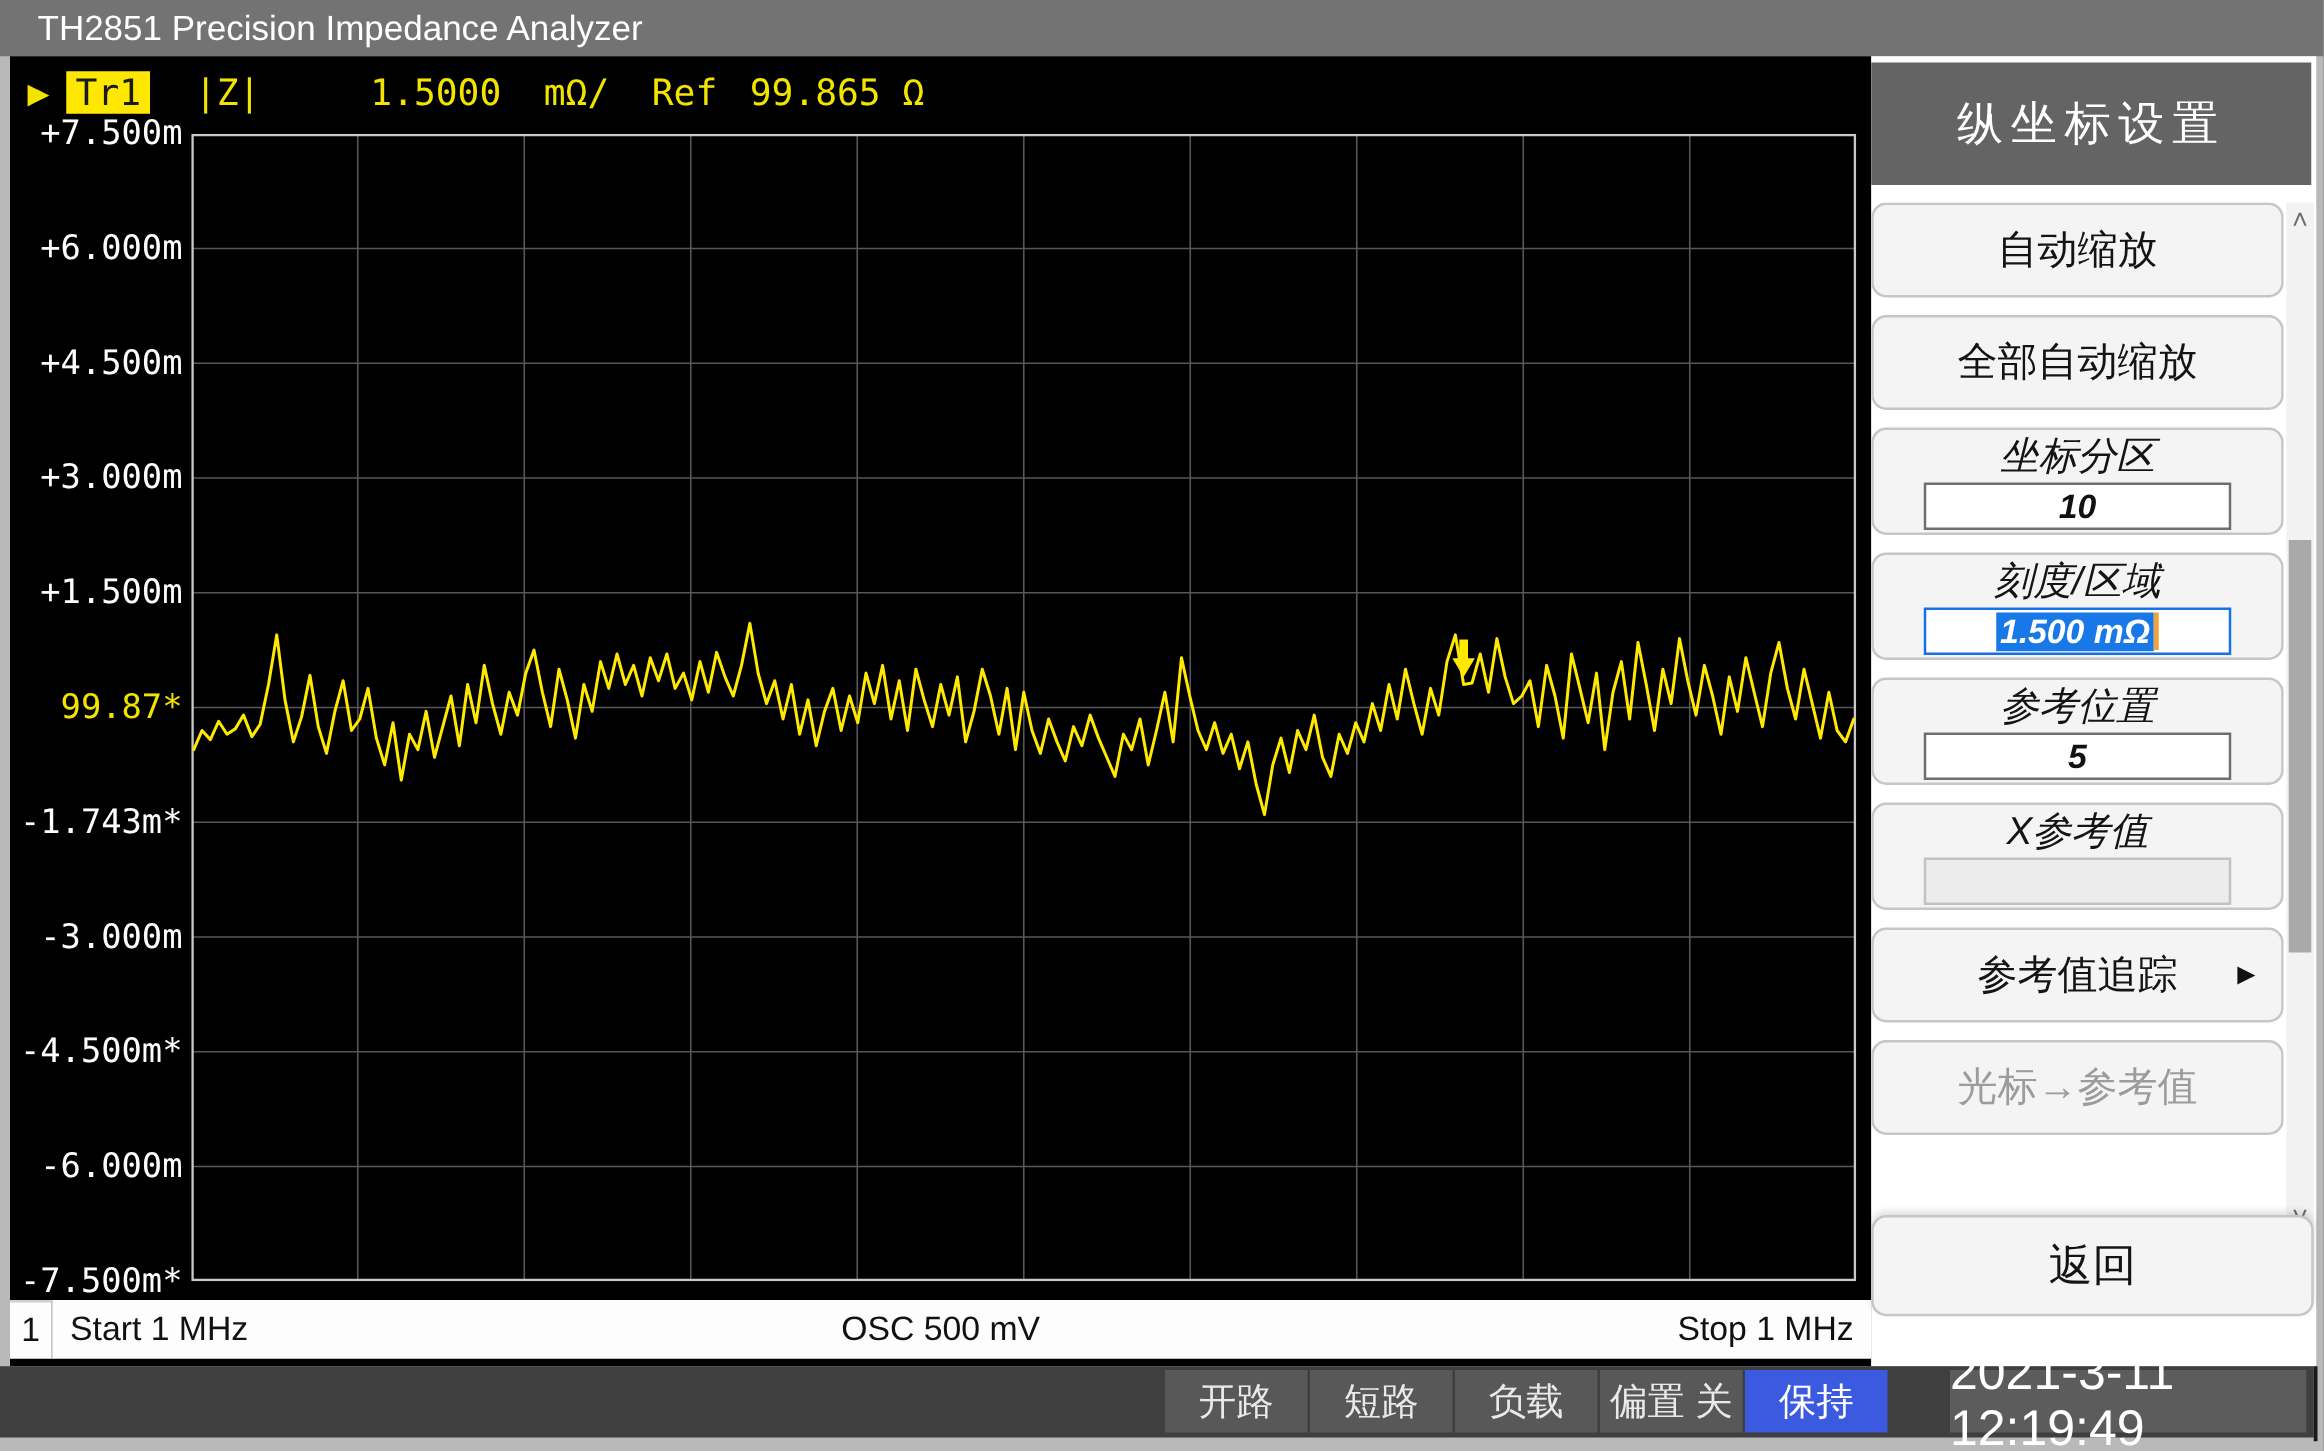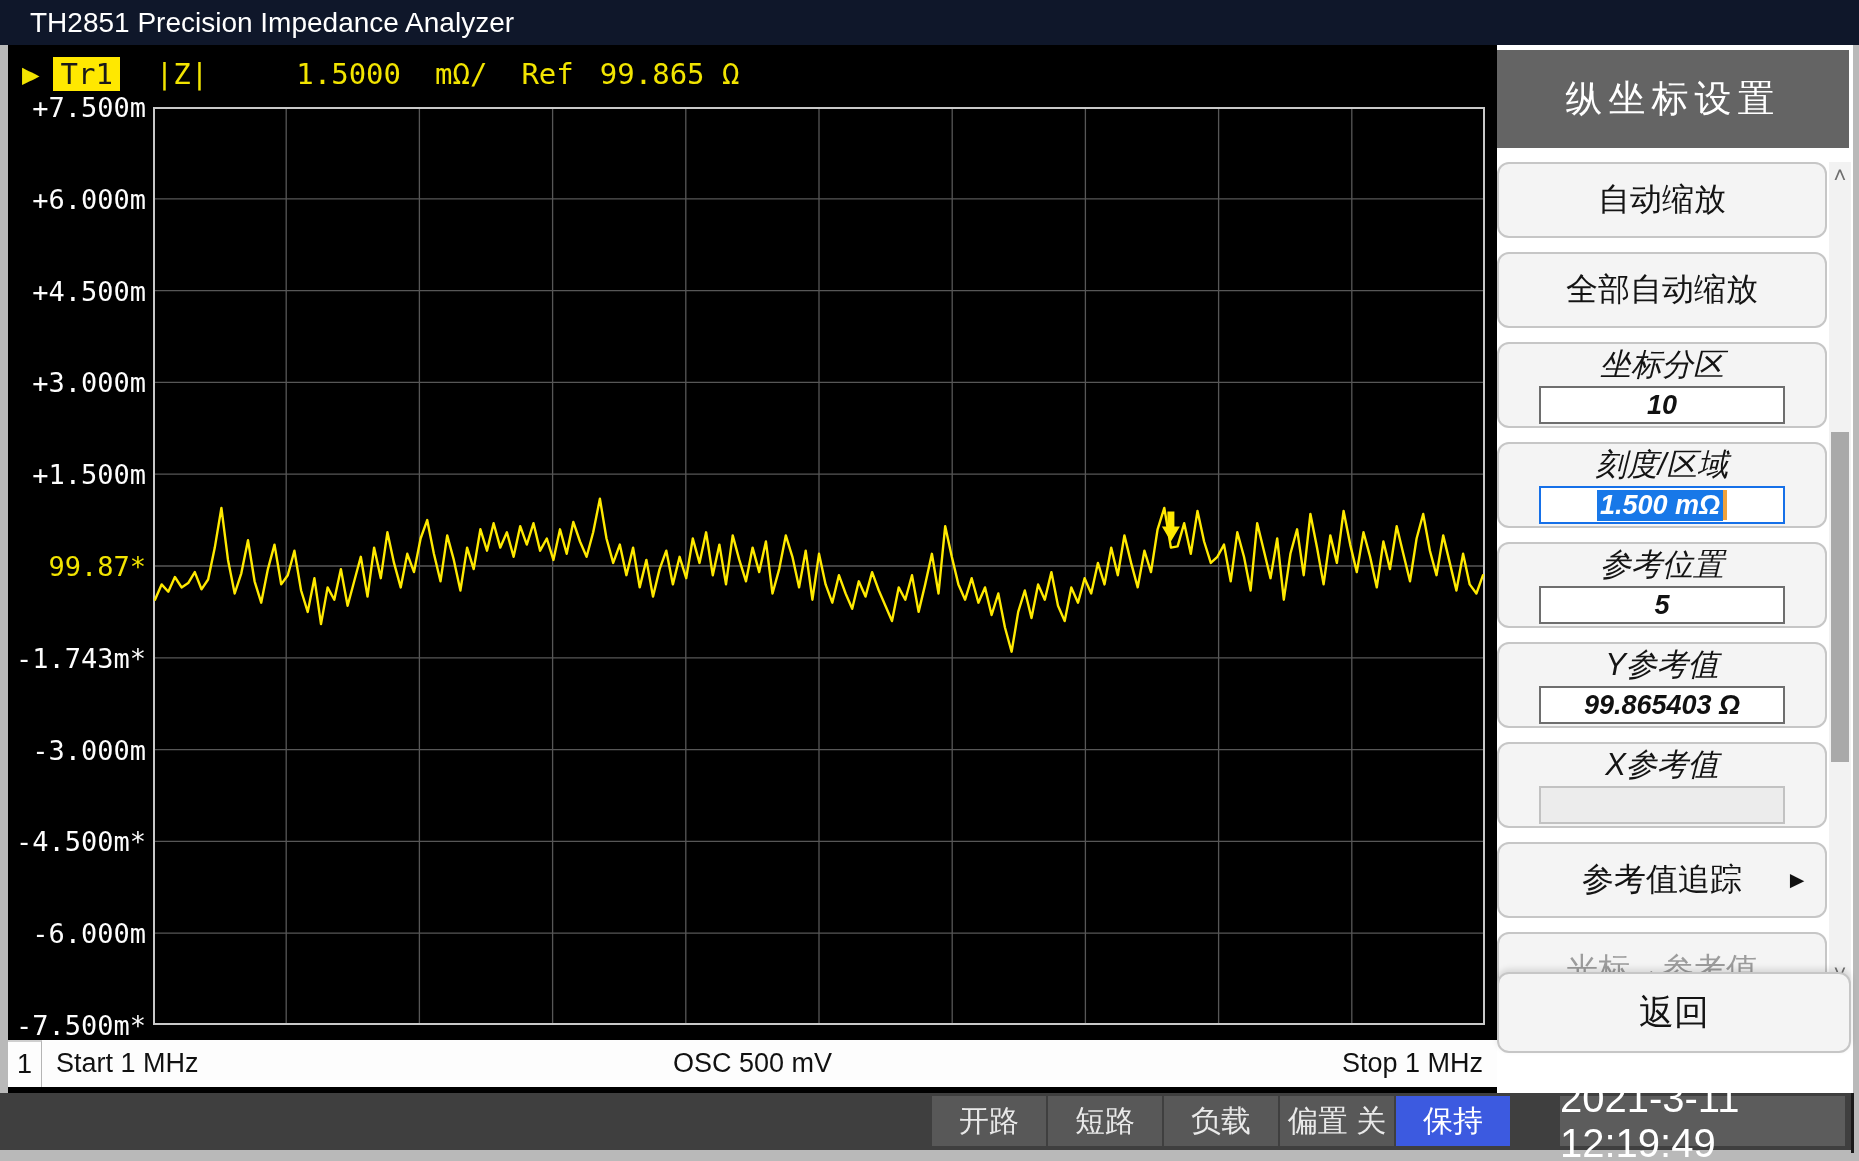--- a/index.html
+++ b/index.html
@@ -1,19 +1,19 @@
 <!DOCTYPE html>
 <html><head>
 <meta charset="utf-8">
 <style>
   html,body{margin:0;padding:0;background:#888;}
   .app{position:relative;width:1859px;height:1161px;background:#b9b9b9;overflow:hidden;
        font-family:"Liberation Sans",sans-serif;-webkit-font-smoothing:antialiased;}
   
-  .titlebar{position:absolute;left:0;top:0;width:1859px;height:45px;background:#0f172a;
+  .titlebar{position:absolute;left:0;top:0;width:1859px;height:45px;background:#737373;
             color:#fff;font-size:28px;line-height:45px;padding-left:30px;box-sizing:border-box;}
   
   .plot-panel{position:absolute;left:8px;top:45px;width:1489px;height:1048px;background:#000;}
   .trace-header{position:absolute;left:14px;top:0;height:58px;display:flex;align-items:center;
                 font-family:"DejaVu Sans Mono",monospace;font-size:29px;color:#f2e400;white-space:pre;}
   .trace-header .tr-badge{background:#ffe800;color:#1a1a1a;padding:0 7px;margin-left:14px;}
   .th-param{margin-left:36px;}
   .th-scale{margin-left:88px;}
   .th-scaleunit{margin-left:34px;}
   .th-reflabel{margin-left:34px;}
@@ -160,26 +160,20 @@
               <span class="caret"></span>
             </div>
           </div>
           <div class="card field">
             <div class="flabel">参考位置</div>
             <div class="input-box">
               <span>5</span>
             </div>
           </div>
           <div class="card field">
-            <div class="flabel">Y参考值</div>
-            <div class="input-box">
-              <span>99.865403 Ω</span>
-            </div>
-          </div>
-          <div class="card field">
             <div class="flabel">X参考值</div>
             <div class="input-box off">
               <span></span>
             </div>
           </div>
           <div class="card btn">
             <span>参考值追踪</span>
             <span class="arrow">►</span>
           </div>
           <div class="card btn gray">

